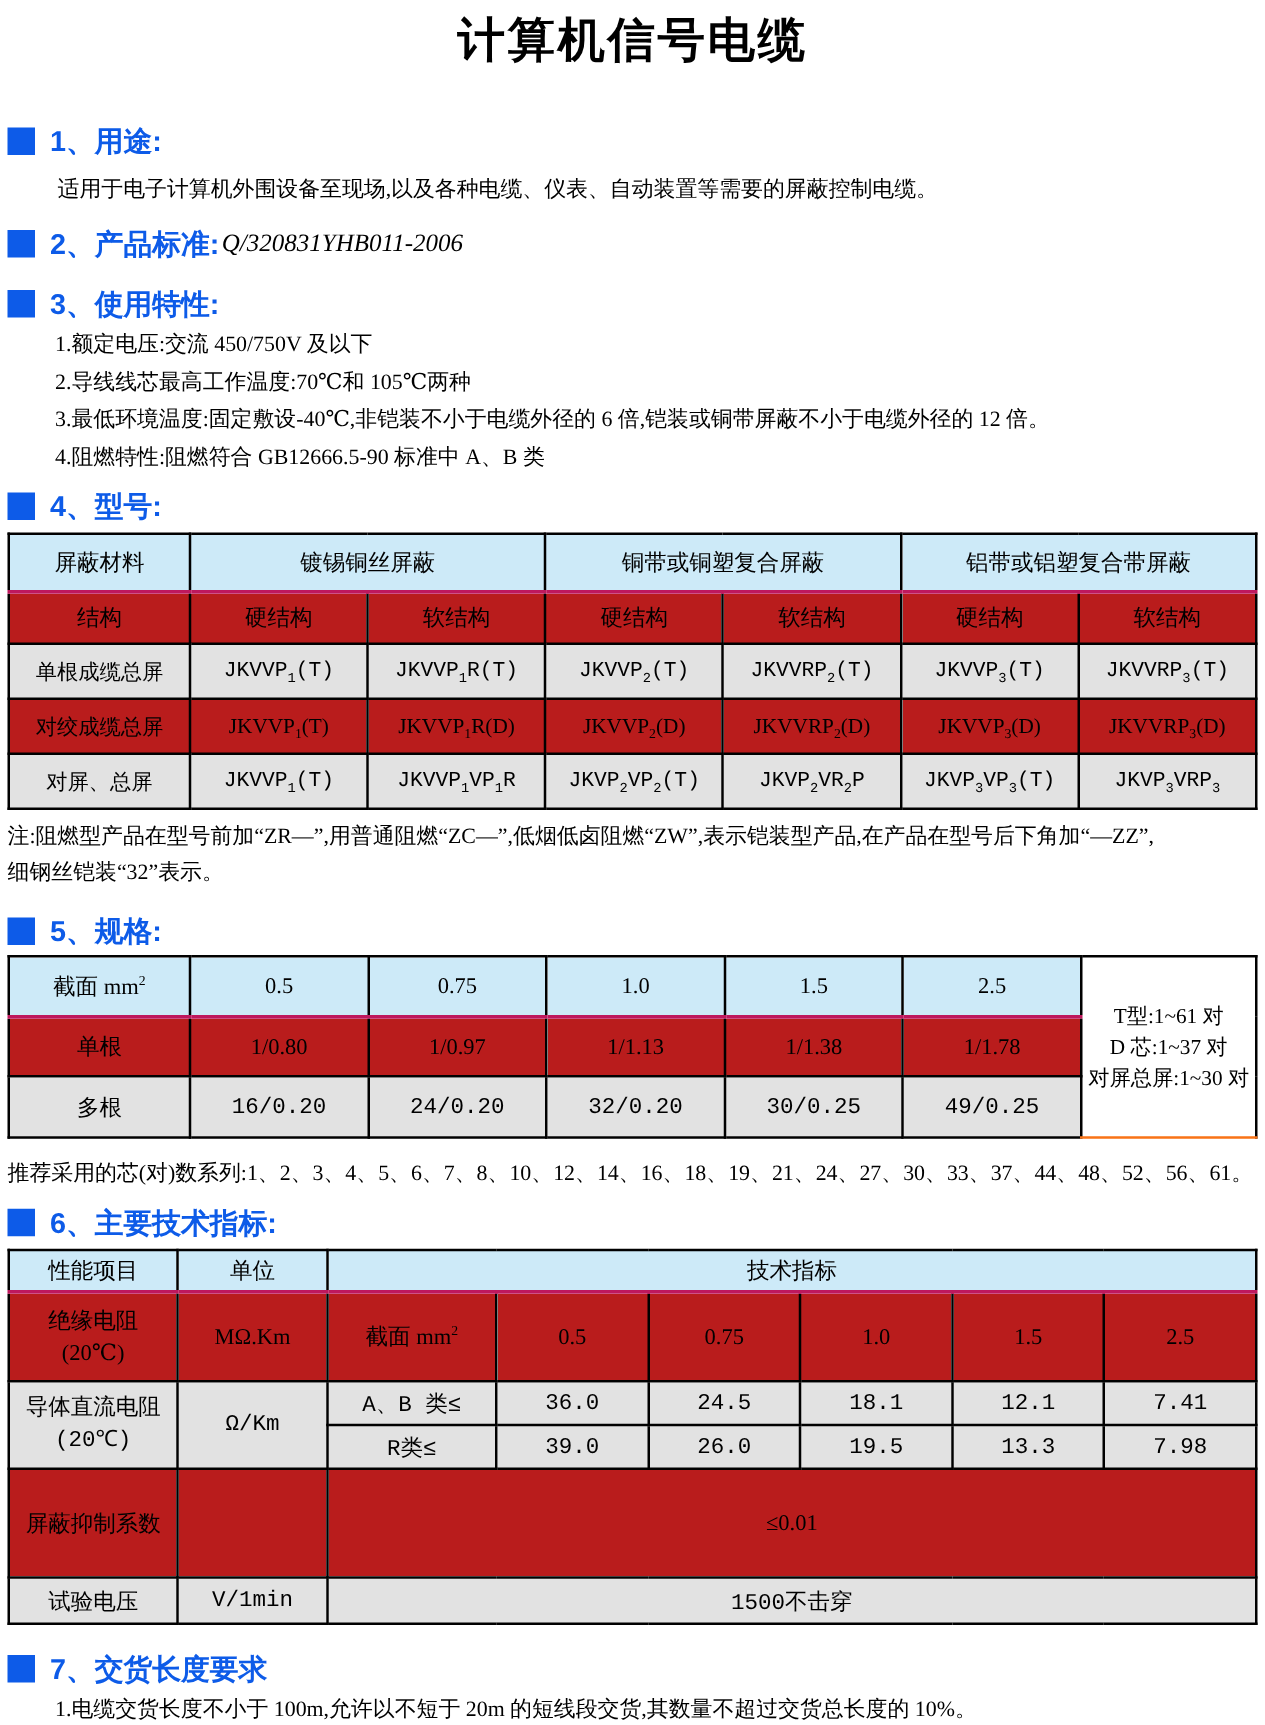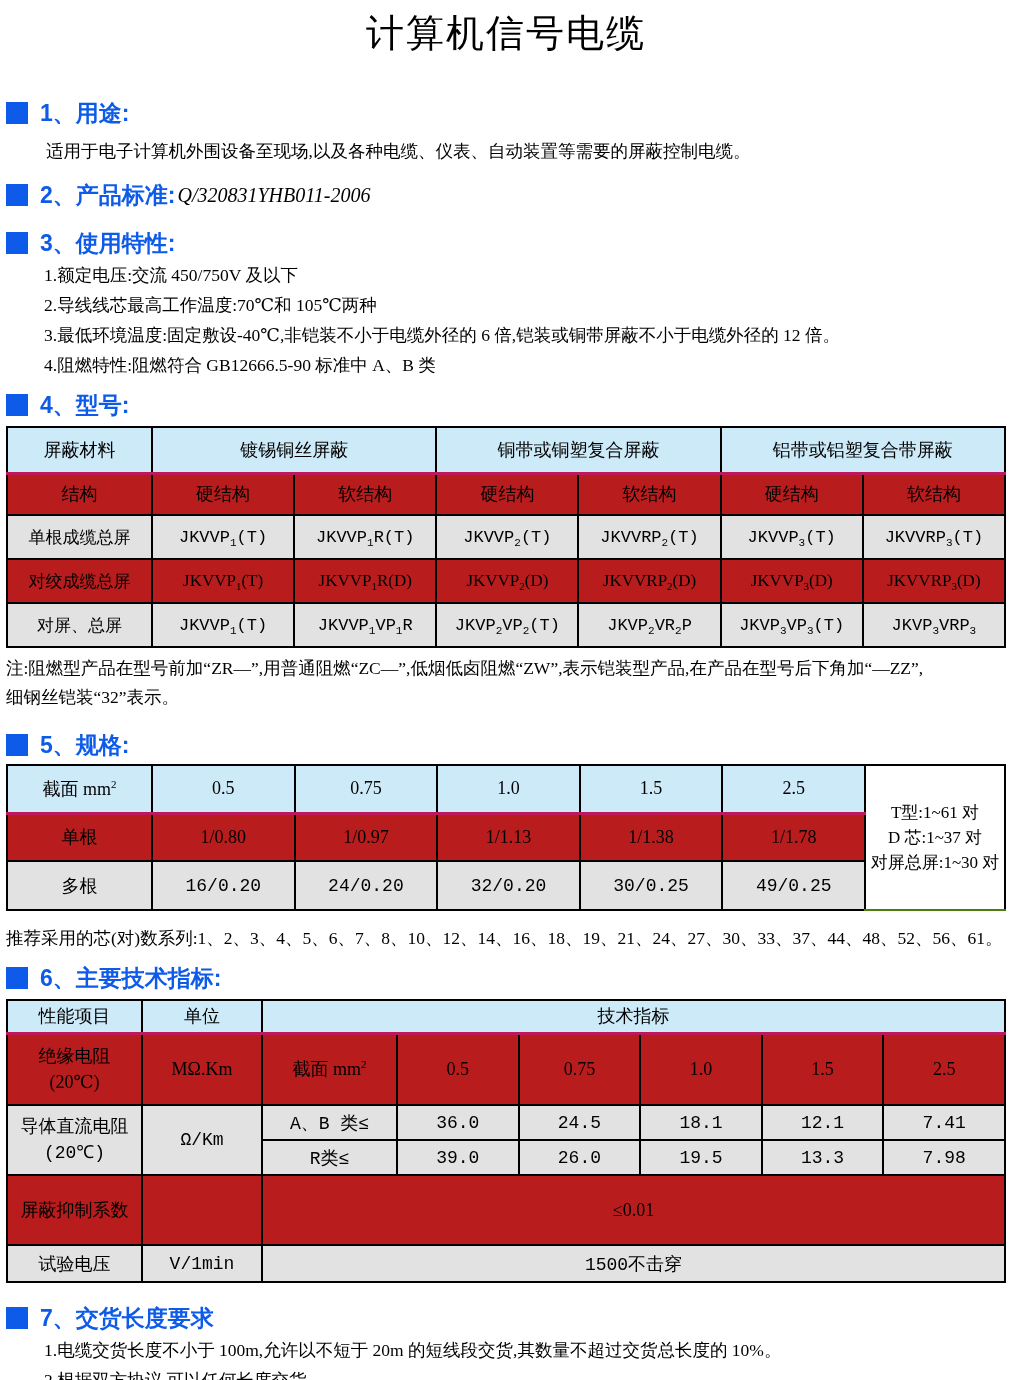--- a/index.html
+++ b/index.html
@@ -7,21 +7,21 @@
   body {
     width:1012px; height:1380px; overflow:hidden;
     background:#ffffff; color:#000;
     font-family:"Liberation Serif","DejaVu Serif",serif;
   }
   .page { padding:0 6px; }
 
   .doc-title {
     margin:10px 0 0; text-align:center;
     font-family:"Liberation Sans","DejaVu Sans",sans-serif;
-    font-weight:normal; font-size:38px; line-height:46px; letter-spacing:2px;
+    font-weight:bold; font-size:38px; line-height:46px; letter-spacing:2px;
   }
 
   .sec-heading {
     display:flex; align-items:center; height:30px;
     font-family:"Liberation Sans","DejaVu Sans",sans-serif;
     font-weight:bold; font-size:23px; color:#0d5be8;
   }
   .sec-square { width:22px; height:22px; background:#0d5be8; margin-right:12px; flex:none; }
   .std-value {
     color:#000; font-weight:normal; font-size:20px; margin-left:2px;
@@ -60,33 +60,33 @@
   .model-table tr.data td    { height:44px; font-size:17px; }
 
   .note-text { margin-top:6px; font-size:17.5px; line-height:29px; }
 
   .spec-table { margin-top:4px; }
   .spec-table col.c-label { width:145px; }
   .spec-table col.c-note  { width:140px; }
   .spec-table tr td { height:48px; }
   .spec-table tr.last td { height:49px; }
   .spec-table td.note-col {
-    background:#ffffff; border-bottom:2px solid #4d7c0f; font-size:17px; line-height:25px; padding:0;
+    background:#ffffff; border-bottom:2px solid #f97316; font-size:17px; line-height:25px; padding:0;
   }
 
   .series-note { margin-top:14px; font-size:17.5px; line-height:26px; }
 
   .tech-table { margin-top:6px; }
   .tech-table col.c1 { width:135px; }
   .tech-table col.c2 { width:120px; }
   .tech-table col.c3 { width:135px; }
   .tech-table tr.hdr td { height:33px; }
   .tech-table tr.r-insulation td { height:72px; }
   .tech-table tr.r-dc td { height:35px; }
-  .tech-table tr.r-shield td { height:70px; }
+  .tech-table tr.r-shield td { height:87px; }
   .tech-table tr.r-test td { height:37px; }
   .two-line div { line-height:26px; }
 </style>
 </head>
 <body>
 
 <div class="page">
 
   <div class="doc-title">计算机信号电缆</div>
 

